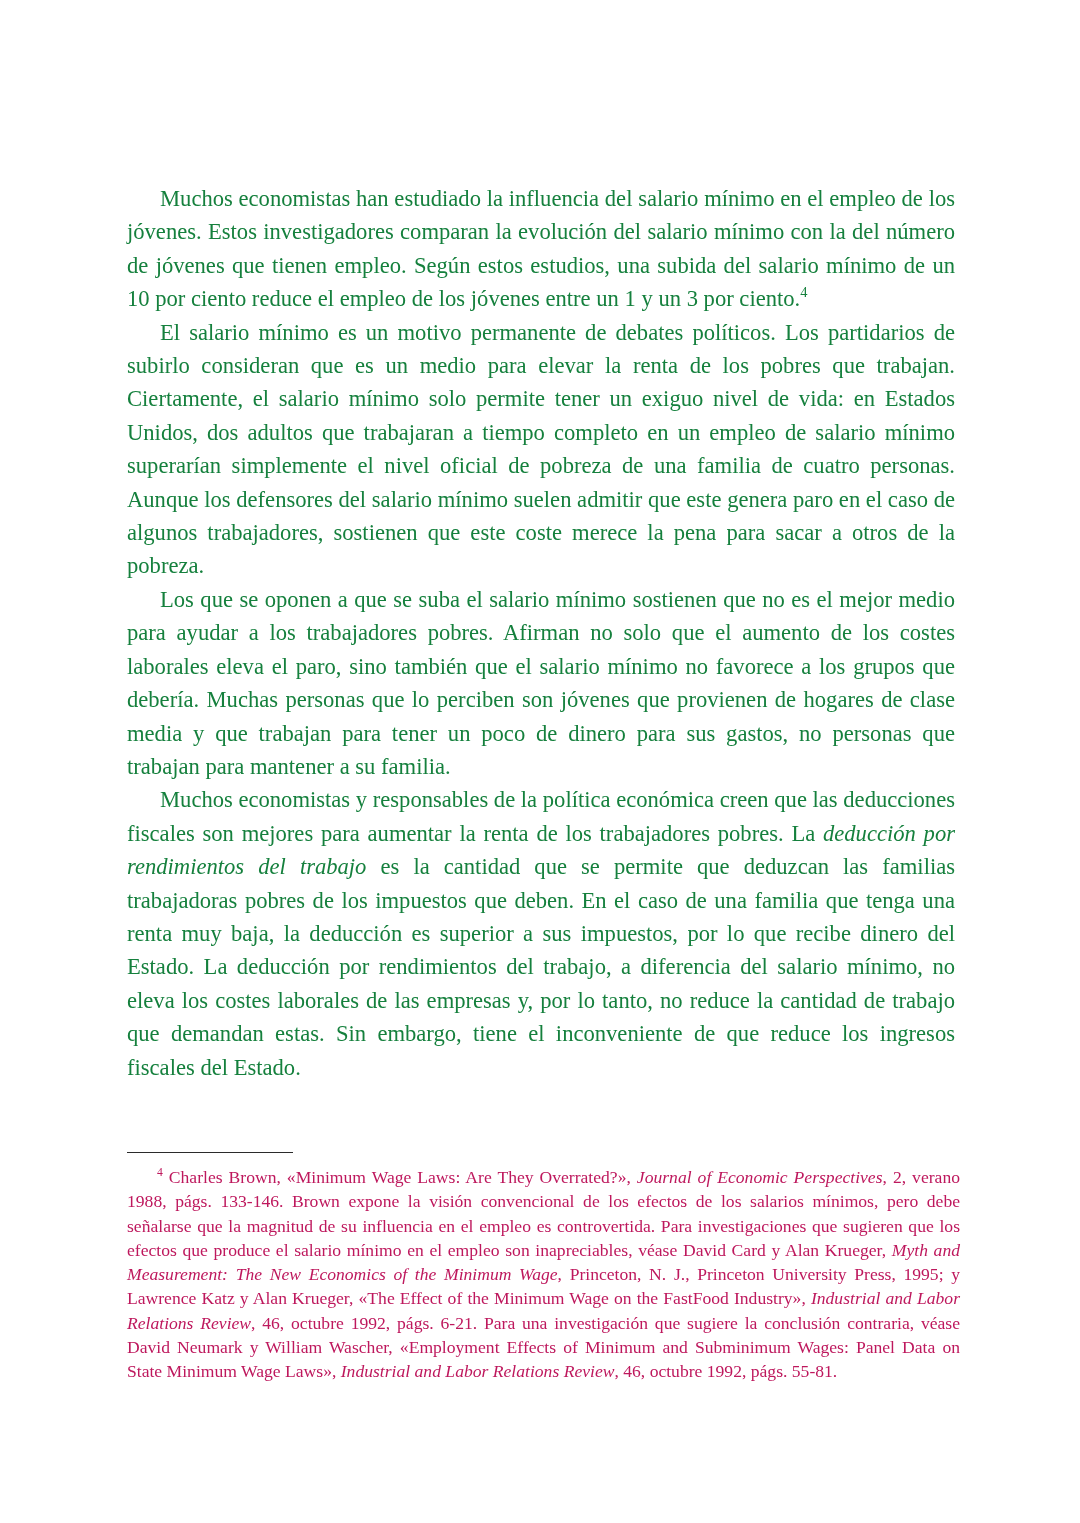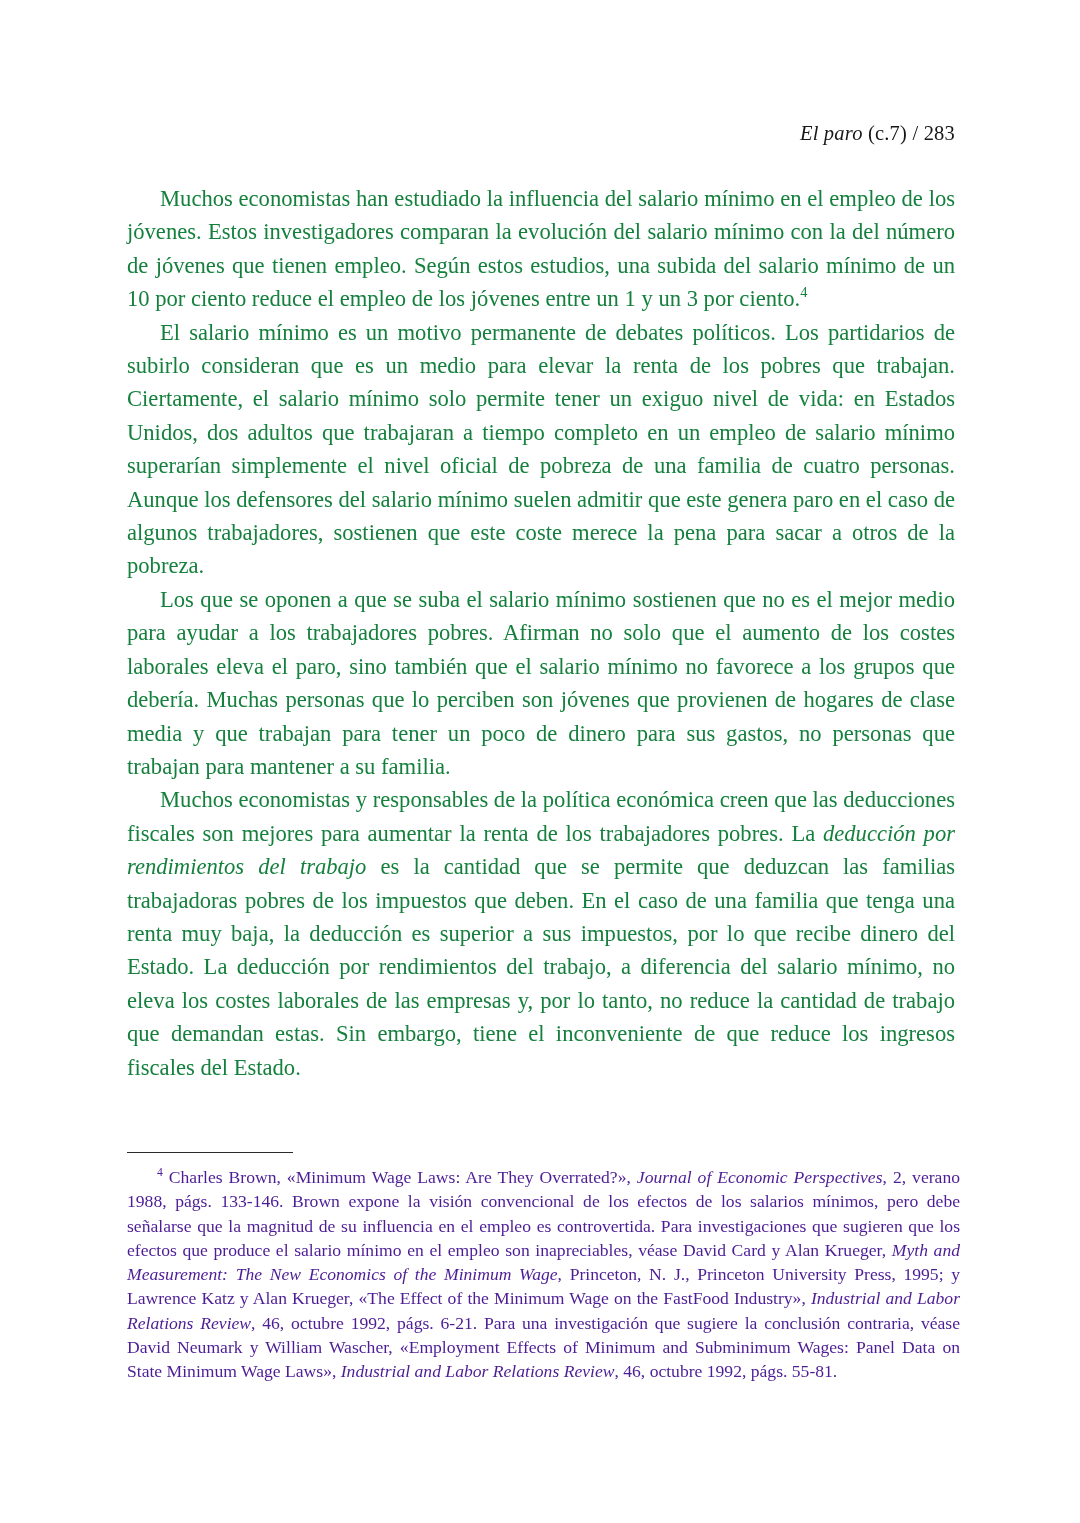--- a/index.html
+++ b/index.html
@@ -83,39 +83,36 @@
     height: 0;
     border-top: 1.6px solid #2b2b2b;
     margin: 0 0 12px 0;
   }
   .footnote-block p {
     margin: 0;
     font-size: 17.6px;
     line-height: 24.3px;
     text-align: justify;
     text-indent: 30px;
-    color: #4c1d95;
+    color: #be185d;
   }
   .footnote-block p .it {
     font-style: italic;
   }
   .footnote-block sup.fn-num {
     font-size: 0.66em;
     vertical-align: super;
     line-height: 0;
   }
 </style>
 </head>
 <body>
 
 <div class="page">
 
-  <div class="running-head">
-    <span class="rh-title">El paro</span><span class="rh-sep"> (c.7)</span><span class="rh-sep"> / </span><span class="rh-sep">283</span>
-  </div>
 
   <div class="body-block">
 
     <p><span>Muchos economistas han estudiado la influencia del salario mínimo en el empleo de los jóvenes. Estos investigadores comparan la evolución del salario mínimo con la del número de jóvenes que tienen empleo. Según estos estudios, una subida del salario mínimo de un 10 por ciento reduce el empleo de los jóvenes entre un 1 y un 3 por ciento.</span><sup class="fn-ref">4</sup></p>
 
     <p><span>El salario mínimo es un motivo permanente de debates políticos. Los partidarios de subirlo consideran que es un medio para elevar la renta de los pobres que trabajan. Ciertamente, el salario mínimo solo permite tener un exiguo nivel de vida: en Estados Unidos, dos adultos que trabajaran a tiempo completo en un empleo de salario mínimo superarían simplemente el nivel oficial de pobreza de una familia de cuatro personas. Aunque los defensores del salario mínimo suelen admitir que este genera paro en el caso de algunos trabajadores, sostienen que este coste merece la pena para sacar a otros de la pobreza.</span></p>
 
     <p><span>Los que se oponen a que se suba el salario mínimo sostienen que no es el mejor medio para ayudar a los trabajadores pobres. Afirman no solo que el aumento de los costes laborales eleva el paro, sino también que el salario mínimo no favorece a los grupos que debería. Muchas personas que lo perciben son jóvenes que provienen de hogares de clase media y que trabajan para tener un poco de dinero para sus gastos, no personas que trabajan para mantener a su familia.</span></p>
 
     <p><span>Muchos economistas y responsables de la política económica creen que las deducciones fiscales son mejores para aumentar la renta de los trabajadores pobres. La </span><span class="it">deducción por rendimientos del trabajo</span><span> es la cantidad que se permite que deduzcan las familias trabajadoras pobres de los impuestos que deben. En el caso de una familia que tenga una renta muy baja, la deducción es superior a sus impuestos, por lo que recibe dinero del Estado. La deducción por rendimientos del trabajo, a diferencia del salario mínimo, no eleva los costes laborales de las empresas y, por lo tanto, no reduce la cantidad de trabajo que demandan estas. Sin embargo, tiene el inconveniente de que reduce los ingresos fiscales del Estado.</span></p>

